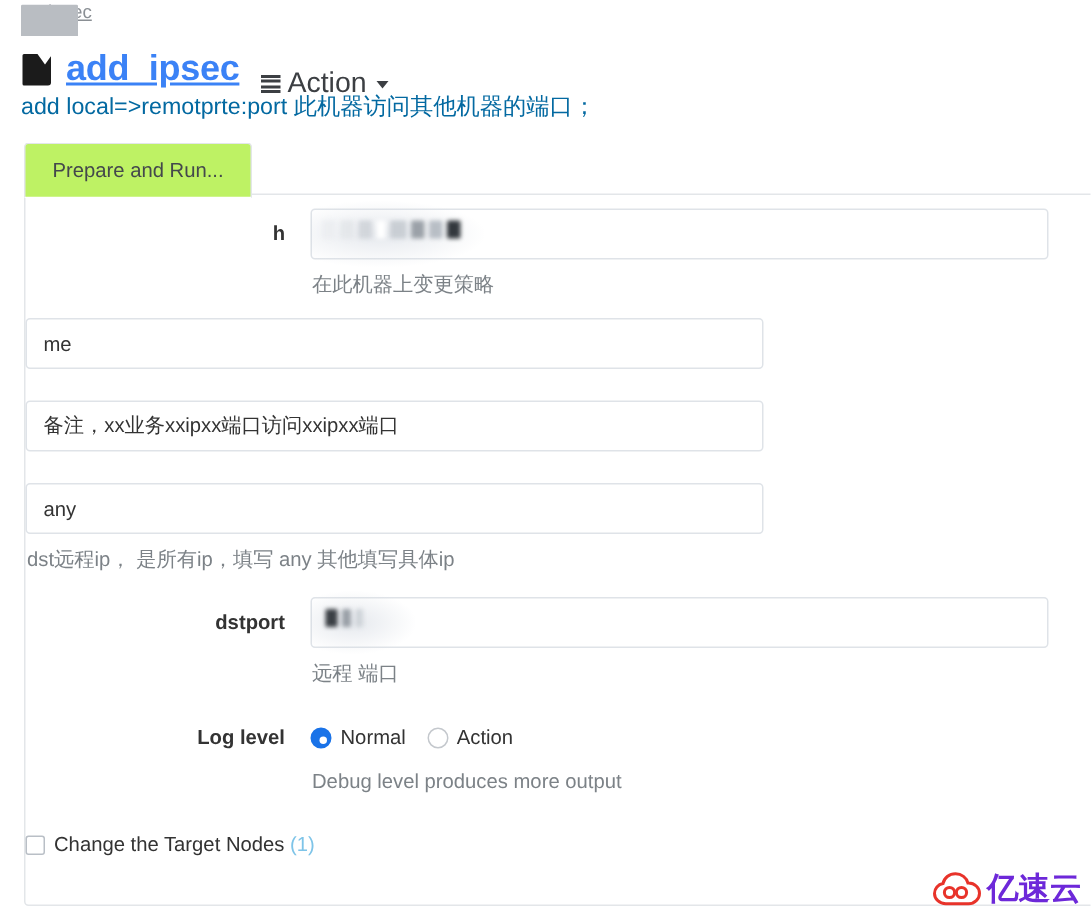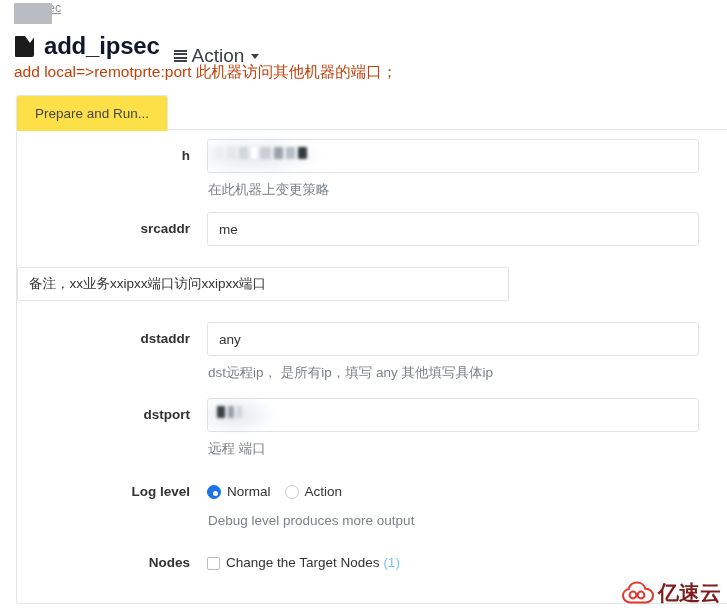--- a/index.html
+++ b/index.html
@@ -50,22 +50,22 @@
     background: #1b1b1b; border-radius: 1px 2px 2px 1px;
   }
   .book-icon .notch {
     position: absolute; right: 1px; top: 2px;
     width: 0; height: 0;
     border-left: 5px solid transparent;
     border-right: 5px solid transparent;
     border-top: 7px solid #ffffff;
   }
   .page-title {
-    font-size: 24px; font-weight: bold; color: #0f172a;
-    letter-spacing: -0.2px;
+    font-size: 24px; font-weight: bold; color: #3b82f6;
+    text-decoration: underline; letter-spacing: -0.2px;
     line-height: 28px;
   }
   .action-btn {
     display: flex; align-items: center; gap: 5px;
     font-size: 19px; color: #3c3f43; cursor: pointer;
     margin-left: 6px; margin-top: 20px;
   }
   .list-icon { display: inline-flex; flex-direction: column; gap: 1.5px; width: 13px; }
   .list-icon i {
     display: block; height: 2px; background: #3c3f43; width: 13px;
@@ -74,39 +74,39 @@
   .caret {
     width: 0; height: 0; margin-left: 2px;
     border-left: 4px solid transparent;
     border-right: 4px solid transparent;
     border-top: 5px solid #3c3f43;
   }
 
   
   .subtitle {
     position: absolute; left: 14px; top: 61px;
-    font-size: 15.5px; color: #c2410c; line-height: 22px;
+    font-size: 15.5px; color: #0369a1; line-height: 22px;
     white-space: nowrap;
   }
 
   
   .tabs {
     position: absolute; left: 16px; top: 94px;
     display: flex; align-items: flex-end;
     border-bottom: none;
   }
   .tab {
     font-size: 13.5px; color: #44484c;
     padding: 10px 18px 9px 18px;
     cursor: pointer; position: relative; top: 1px;
     background: transparent; border: 1px solid transparent;
     line-height: 16px;
   }
   .tab.active {
-    background: #fde047;
+    background: #bef264;
     border: 1px solid #e3e6e9;
     border-bottom: 1px solid #ffffff;
     border-radius: 3px 3px 0 0;
     z-index: 3;
   }
 
   
   .panel {
     position: absolute; left: 16px; top: 129px;
     width: 760px; height: 475px;
@@ -181,21 +181,21 @@
   
   .watermark {
     position: absolute; right: 6px; bottom: 7px;
     display: flex; align-items: center; gap: 4px;
     z-index: 20;
   }
   .wm-cloud {
     width: 32px; height: 23px; position: relative; flex: 0 0 auto;
   }
   .wm-text {
-    font-size: 21px; font-weight: bold; color: #7f1d1d;
+    font-size: 21px; font-weight: bold; color: #6d28d9;
     letter-spacing: 0px; line-height: 23px;
   }
 </style>
 </head>
 <body>
 
 <div class="page">
 
   <div class="breadcrumb">
     <span class="folder-icon">
@@ -247,34 +247,32 @@
               <span style="width:9px;background:#9ba1a8;"></span>
               <span style="width:9px;background:#b8bec5;"></span>
               <span style="width:9px;background:#33383d;"></span>
             </span>
           </div>
           <div class="help-text">在此机器上变更策略</div>
         </div>
       </div>
 
       <div class="form-row" style="margin-top:13px;">
-        <div class="form-label">srcaddr</div>
         <div class="form-control">
           <input class="text-input" type="text" value="me" style="">
         </div>
       </div>
 
       <div class="form-row" style="margin-top:19px;">
         <div class="form-control">
           <input class="text-input" type="text" value="备注，xx业务xxipxx端口访问xxipxx端口" style="">
         </div>
       </div>
 
       <div class="form-row" style="margin-top:19px;">
-        <div class="form-label">dstaddr</div>
         <div class="form-control">
           <input class="text-input" type="text" value="any" style="">
           <div class="help-text">dst远程ip， 是所有ip，填写 any 其他填写具体ip</div>
         </div>
       </div>
 
       <div class="form-row" style="margin-top:16px;">
         <div class="form-label">dstport</div>
         <div class="form-control">
           <div class="blurred-input">
@@ -301,21 +299,20 @@
             <span class="choice">
               <span class="radio"></span>
               <span class="choice-label">Action</span>
             </span>
           </div>
           <div class="help-text" style="padding-top:2px;">Debug level produces more output</div>
         </div>
       </div>
 
       <div class="form-row" style="margin-top:16px;">
-        <div class="form-label">Nodes</div>
         <div class="form-control">
           <div class="choice-group">
             <span class="choice">
               <span class="checkbox"></span>
               <span class="choice-label">
                 <span>Change the Target Nodes</span>
                 <span class="count-link">(1)</span>
               </span>
             </span>
           </div>

